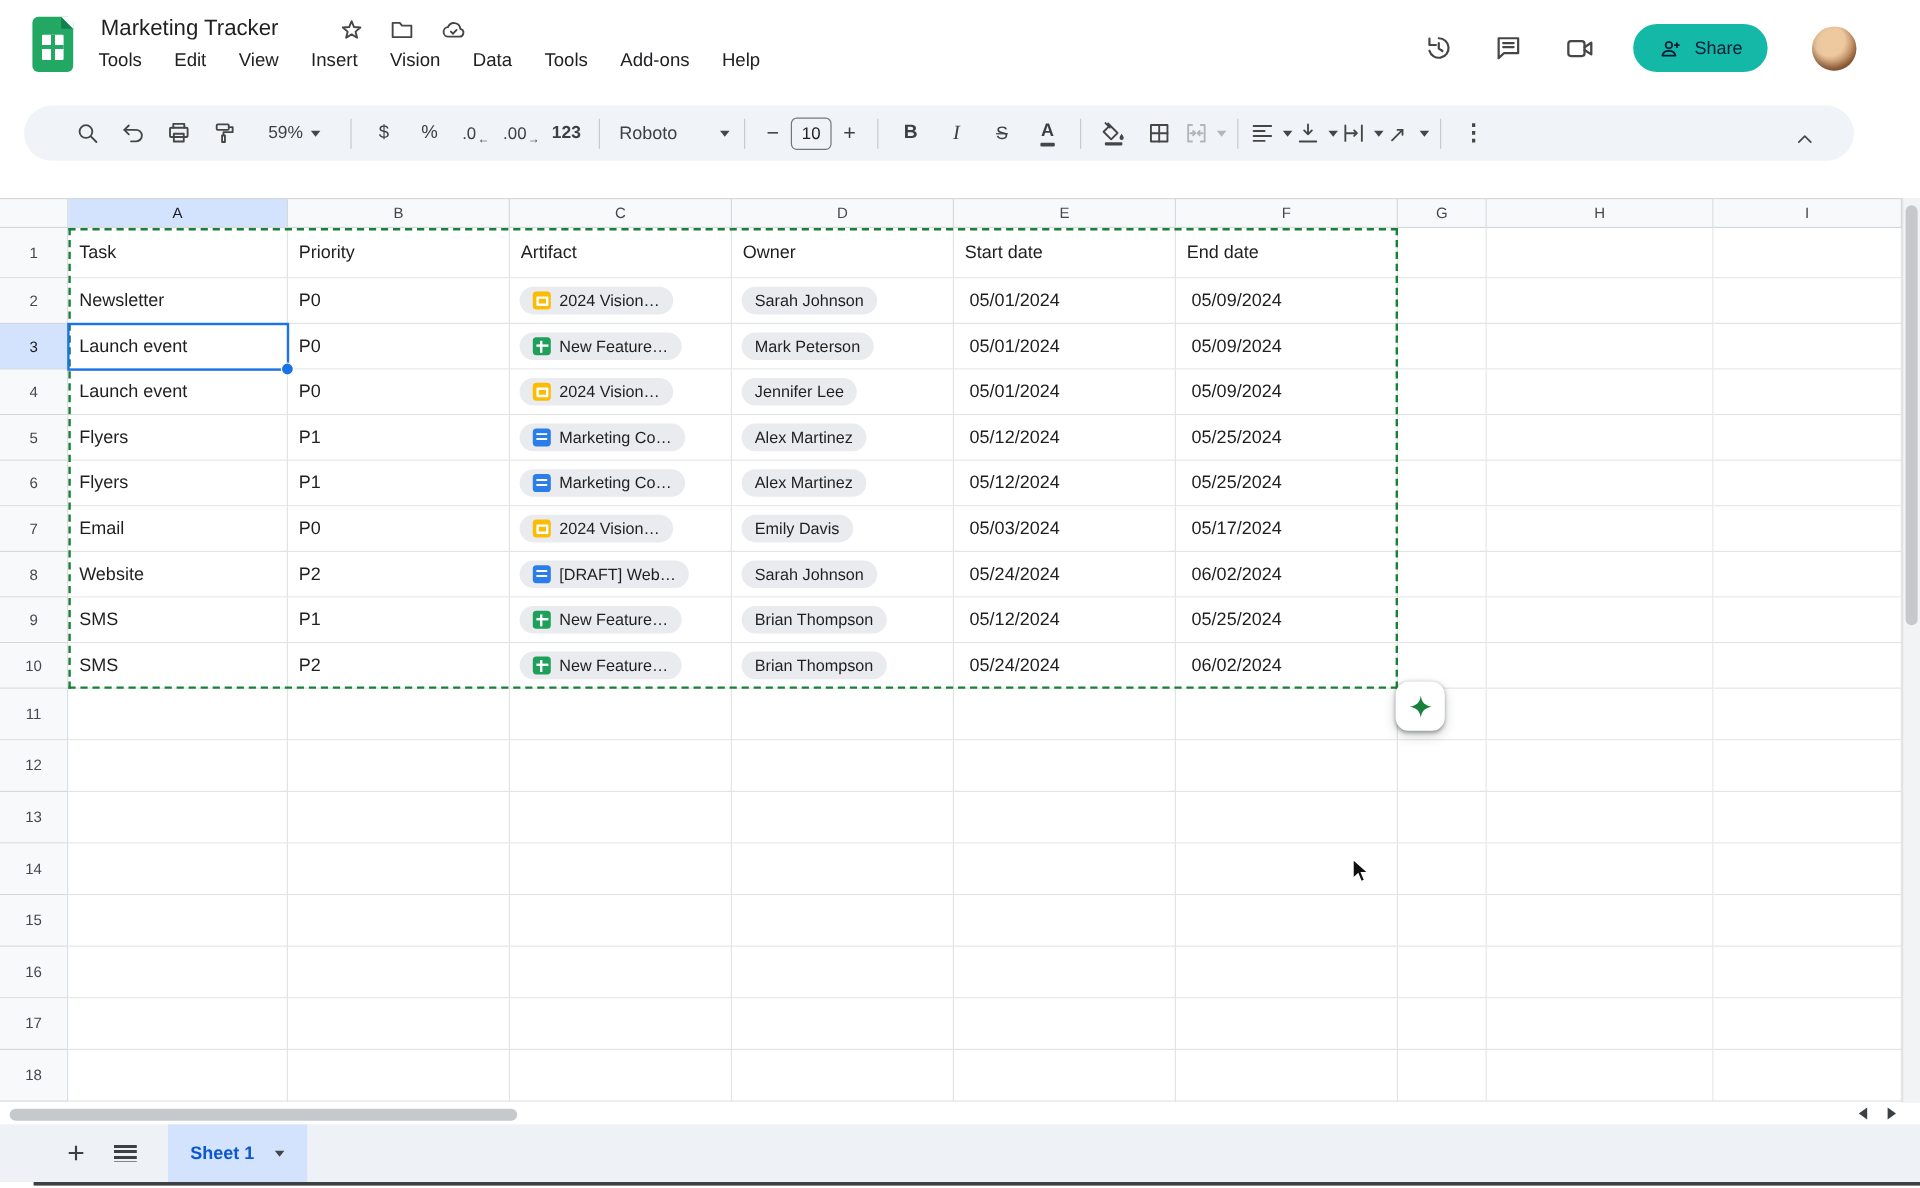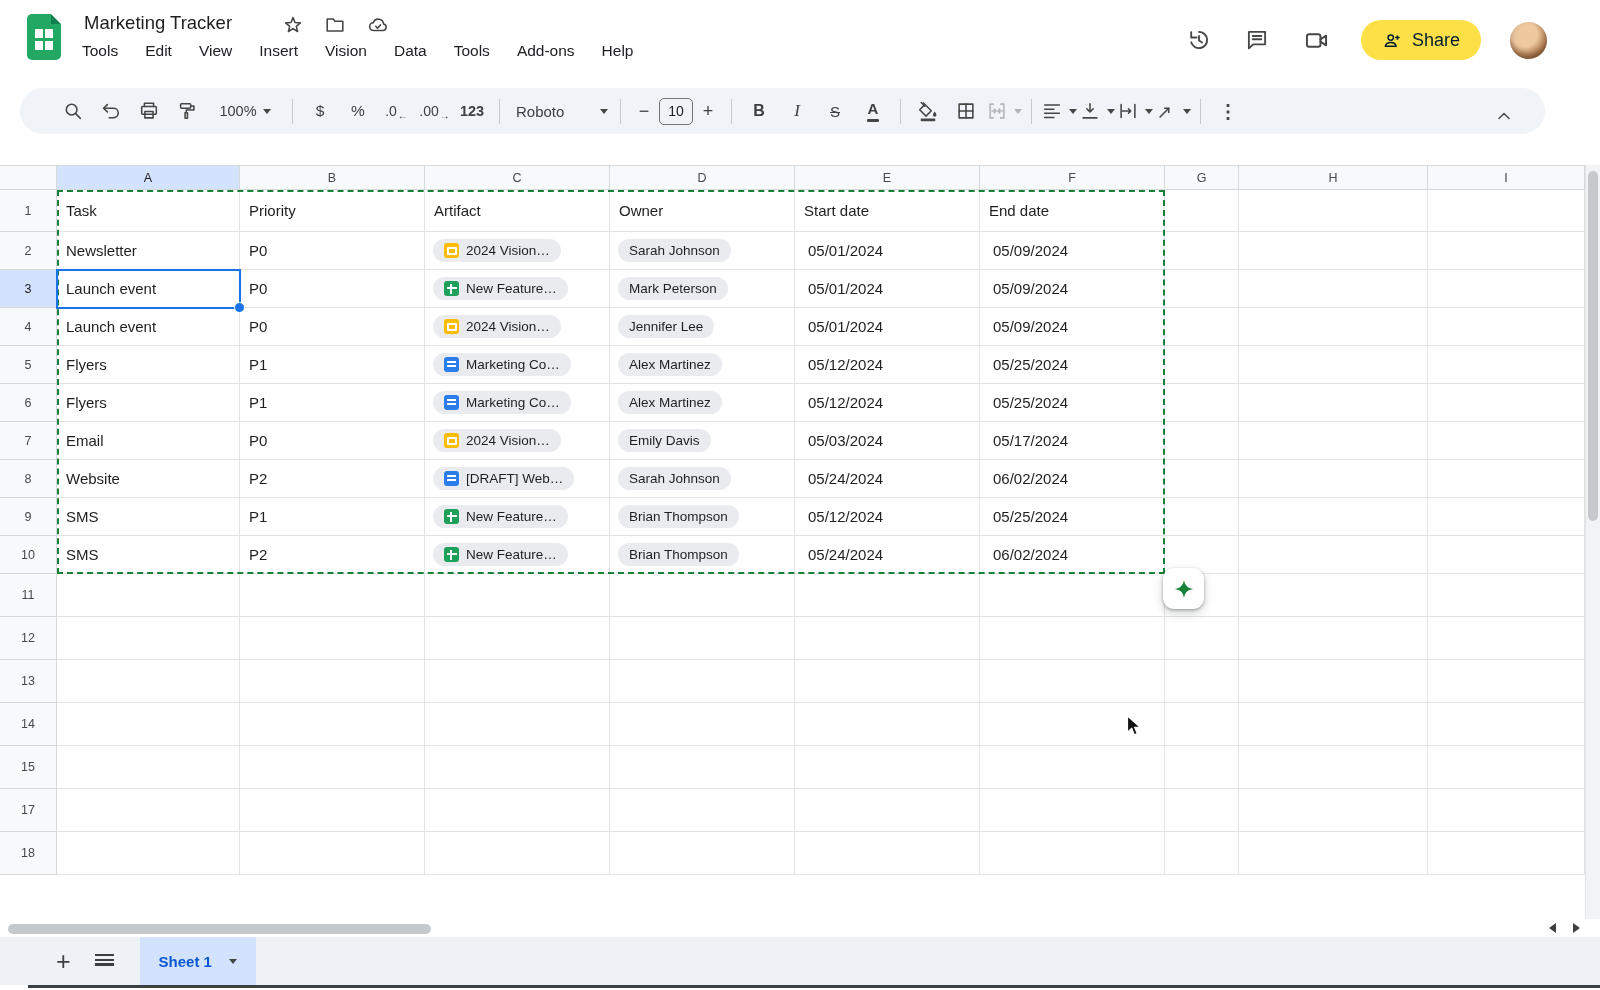--- a/index.html
+++ b/index.html
@@ -17,22 +17,22 @@
   .logo .cross{position:absolute;left:8px;right:8px;top:15px;bottom:10px;
     background:linear-gradient(transparent 0 42%,#23a863 42% 58%,transparent 58%),
                linear-gradient(90deg,transparent 0 42%,#23a863 42% 58%,transparent 58%)}
   .logo .fold{position:absolute;top:0;right:0;width:0;height:0;border-top:10px solid #fff;border-left:10px solid transparent}
   .logo .fold2{position:absolute;top:0;right:0;width:0;height:0;border-bottom:10px solid #12804e;border-right:10px solid transparent;transform:translateY(0)}
   #doc-title{position:absolute;left:84px;top:12px;font-size:18.5px;color:#1f1f1f}
   .title-icons{position:absolute;left:282px;top:14px;display:flex;gap:20px;align-items:center}
   #menubar{position:absolute;left:82px;top:42px;display:flex;gap:27px;font-size:15.5px;color:#202124}
   #menubar span{cursor:default}
   .iconbtn{position:absolute;top:21px;width:38px;height:38px;display:flex;align-items:center;justify-content:center}
-  #share-btn{position:absolute;left:1361px;top:20px;height:40px;border-radius:20px;background:#fde047;
-    display:flex;align-items:center;gap:9px;padding:0 21px;font-size:18px;color:#001d35;font-weight:500}
+  #share-btn{position:absolute;left:1361px;top:20px;height:40px;border-radius:20px;background:#14b8a6;
+    display:flex;align-items:center;gap:9px;padding:0 21px;font-size:15px;color:#001d35;font-weight:500}
   #avatar{position:absolute;left:1510px;top:22px;width:37px;height:37px;border-radius:50%;
     background:radial-gradient(circle at 38% 32%,#eec9a0 0 38%,#b07a4e 70%,#6d4526 100%);
     box-shadow:inset 0 -4px 6px rgba(40,20,10,.35)}
 
   
   #toolbar{position:absolute;left:20px;top:88px;width:1525px;height:46px;border-radius:23px;
     background:#f0f4f9;display:flex;align-items:center;padding-left:34px}
   .tbtn{min-width:38px;height:36px;display:flex;align-items:center;justify-content:center;flex:none;border-radius:6px}
   .ttext{font-size:14.5px;color:#3c4043}
   .tdiv{width:1px;height:25px;background:#c7cacd;margin:0 8px;flex:none}
@@ -189,21 +189,21 @@
       </svg>
     </div>
   <div class="tbtn">
       <svg width="22" height="22" viewBox="0 0 24 24">
         <rect class="ic" x="5" y="4" width="11" height="5" rx="1"></rect>
         <path class="ic" d="M16 6.5h3.5V11H11.2v3"></path>
         <rect class="ic" x="9.9" y="14" width="2.6" height="6"></rect>
       </svg>
     </div>
   <div class="tbtn" style="min-width:78px">
-    <span class="ttext">100%</span>
+    <span class="ttext">59%</span>
     <span class="caret"></span>
   </div>
   <div class="tdiv"></div>
   <div class="tbtn">
       <span class="ttext" style="font-size:15.5px">$</span>
     </div>
   <div class="tbtn">
       <span class="ttext" style="font-size:15.5px">%</span>
     </div>
   <div class="tbtn">
@@ -552,20 +552,32 @@
       <div class="cell" style="width: 185px;"></div>
       <div class="cell" style="width: 185px;"></div>
       <div class="cell" style="width: 185px;"></div>
       <div class="cell" style="width: 185px;"></div>
       <div class="cell" style="width: 185px;"></div>
       <div class="cell" style="width: 74px;"></div>
       <div class="cell" style="width: 189px;"></div>
       <div class="cell" style="width: 157px;"></div>
     </div>
     <div class="grow" style="height: 43px;">
+      <div class="hcell" style="width: 57px;">16</div>
+      <div class="cell" style="width: 183px;"></div>
+      <div class="cell" style="width: 185px;"></div>
+      <div class="cell" style="width: 185px;"></div>
+      <div class="cell" style="width: 185px;"></div>
+      <div class="cell" style="width: 185px;"></div>
+      <div class="cell" style="width: 185px;"></div>
+      <div class="cell" style="width: 74px;"></div>
+      <div class="cell" style="width: 189px;"></div>
+      <div class="cell" style="width: 157px;"></div>
+    </div>
+    <div class="grow" style="height: 43px;">
       <div class="hcell" style="width: 57px; text-align: center;">17</div>
       <div class="cell" style="width: 183px;"></div>
       <div class="cell" style="width: 185px;"></div>
       <div class="cell" style="width: 185px;"></div>
       <div class="cell" style="width: 185px;"></div>
       <div class="cell" style="width: 185px;"></div>
       <div class="cell" style="width: 185px;"></div>
       <div class="cell" style="width: 74px;"></div>
       <div class="cell" style="width: 189px;"></div>
       <div class="cell" style="width: 157px;"></div>

